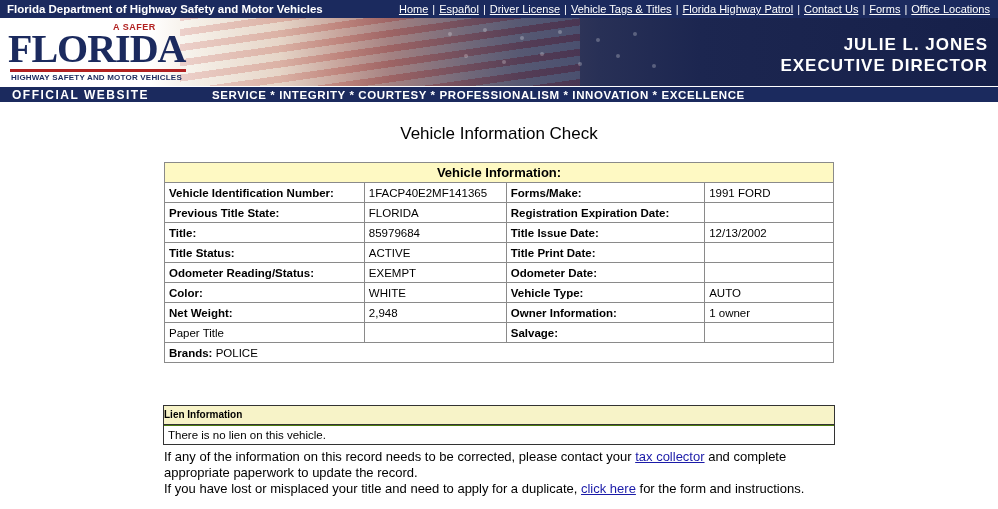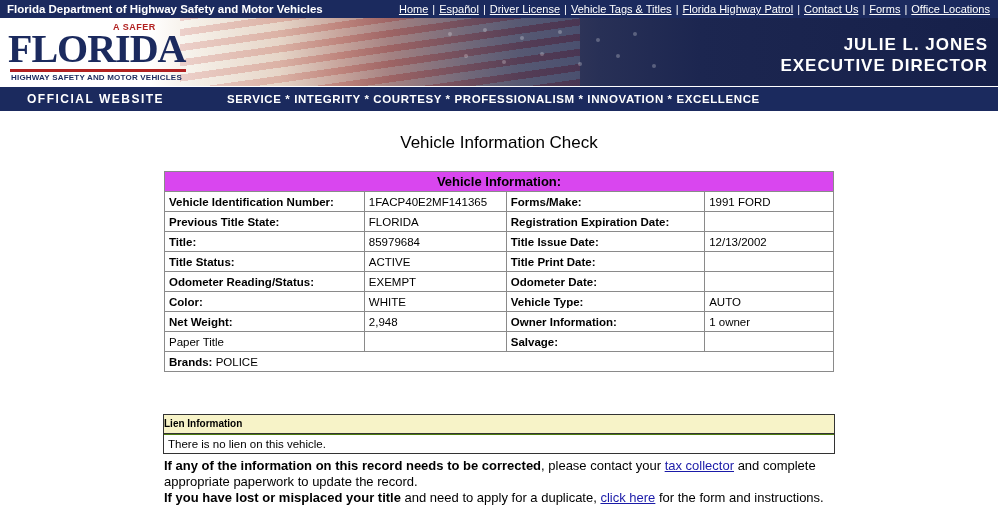--- a/index.html
+++ b/index.html
@@ -151,28 +151,27 @@
     color: #ffffff;
     font-size: 17px;
     font-weight: bold;
     letter-spacing: 1px;
     line-height: 21px;
     margin-left: 47px;
   }
 
   
   .motto {
-    height: 25px;
+    height: 16px;
     background: #1b2a5e;
     color: #ffffff;
     display: flex;
     align-items: center;
     box-sizing: border-box;
     border-top: 1px solid #ffffff;
-    padding-left: 15px;
   }
   .motto-left {
     font-size: 12px;
     font-weight: bold;
     letter-spacing: 1.5px;
     padding-left: 12px;
     width: 200px;
   }
   .motto-right {
     font-size: 11.5px;
@@ -192,21 +191,21 @@
     font-family: "Liberation Sans", sans-serif;
   }
   table.info {
     width: 670px;
     margin: 0 auto;
     border-collapse: collapse;
     border: 1px solid #333333;
     font-size: 11.5px;
   }
   table.info caption, .panel-head {
-    background: #d946ef;
+    background: #fef9c3;
     text-align: center;
     font-weight: bold;
     font-size: 13px;
     padding: 3px 0 4px 0;
     border-bottom: 1px solid #333333;
   }
   table.info td {
     border: 1px solid #8a8a8a;
     padding: 2px 4px;
     height: 15px;
@@ -248,21 +247,21 @@
     padding: 3px 4px;
     border-top: 1px solid #4d7c0f;
   }
 
   .notes {
     width: 670px;
     margin: 4px auto 0 auto;
     font-size: 13px;
     line-height: 16px;
   }
-  .notes b { font-weight: bold; margin-top: 48px; }
+  .notes b { font-weight: normal; margin-top: 48px; }
   .notes a {
     color: #1a1aa8;
   }
 </style>
 </head>
 <body>
 
 <div class="topbar">
   <div class="topbar-title">Florida Department of Highway Safety and Motor Vehicles</div>
   <div class="topnav">

